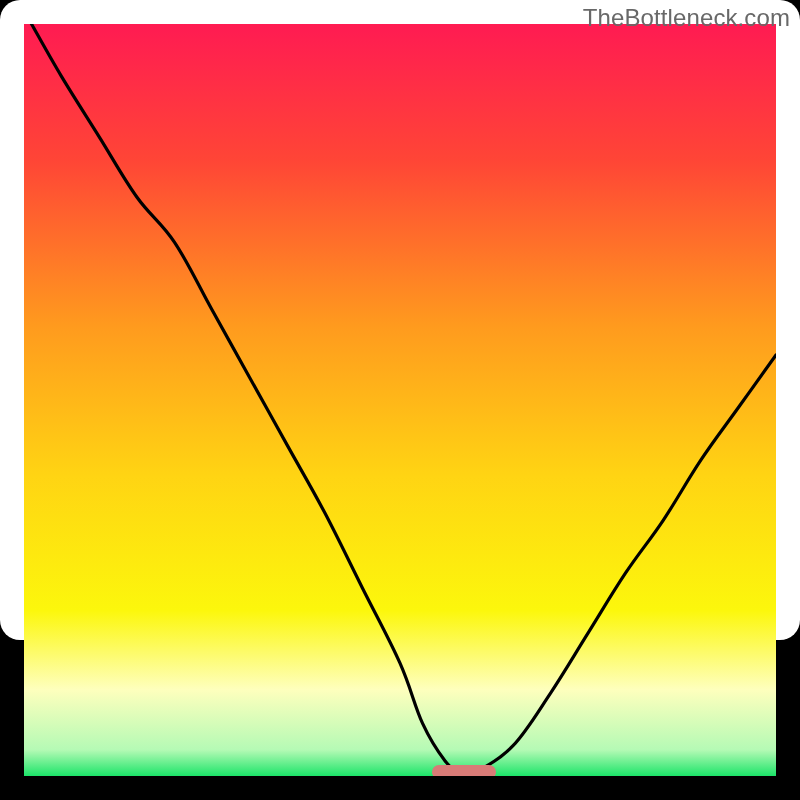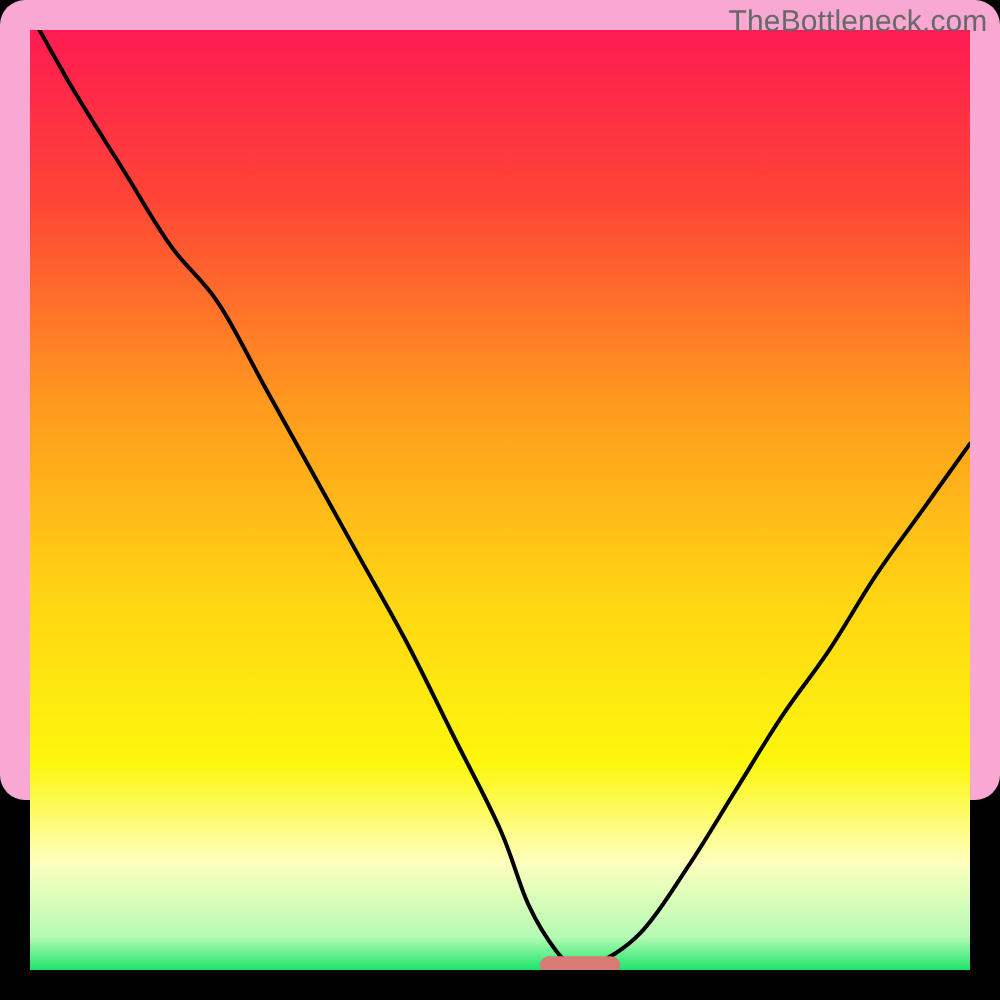--- a/index.html
+++ b/index.html
@@ -8,21 +8,21 @@
     width: 800px;
     height: 800px;
     overflow: hidden;
     background: #000;
     font-family: Arial, Helvetica, sans-serif;
   }
   .frame {
     position: relative;
     width: 800px;
     height: 640px;
-    background: #f9a8d4;
+    background: #ffffff;
     border-radius: 20px;
   }
   .watermark {
     position: absolute;
     top: 4px;
     right: 10px;
     color: #686868;
     font-size: 24px;
     font-weight: 500;
     letter-spacing: 0.1px;

